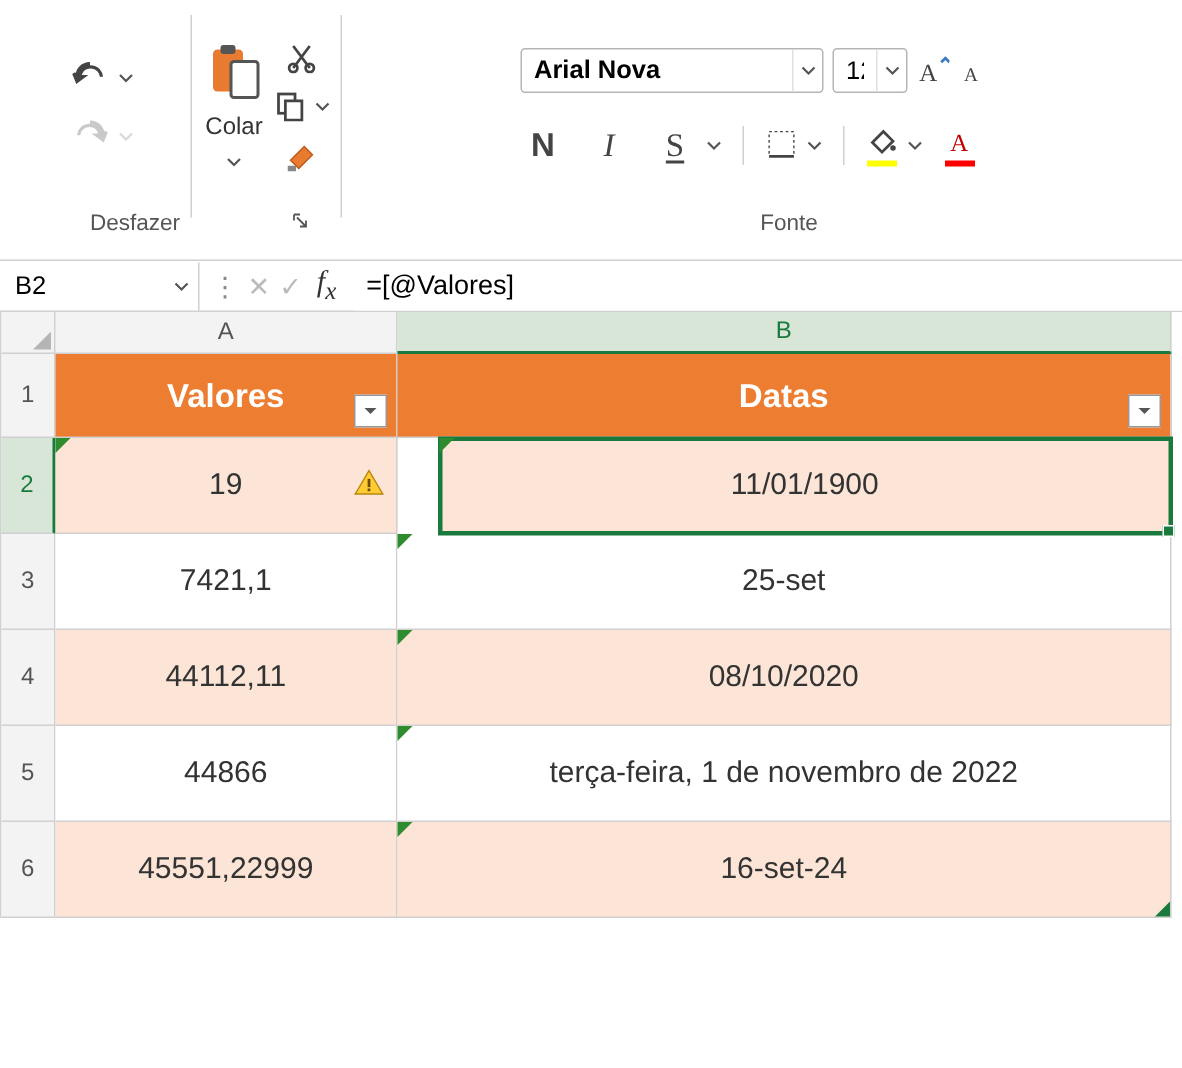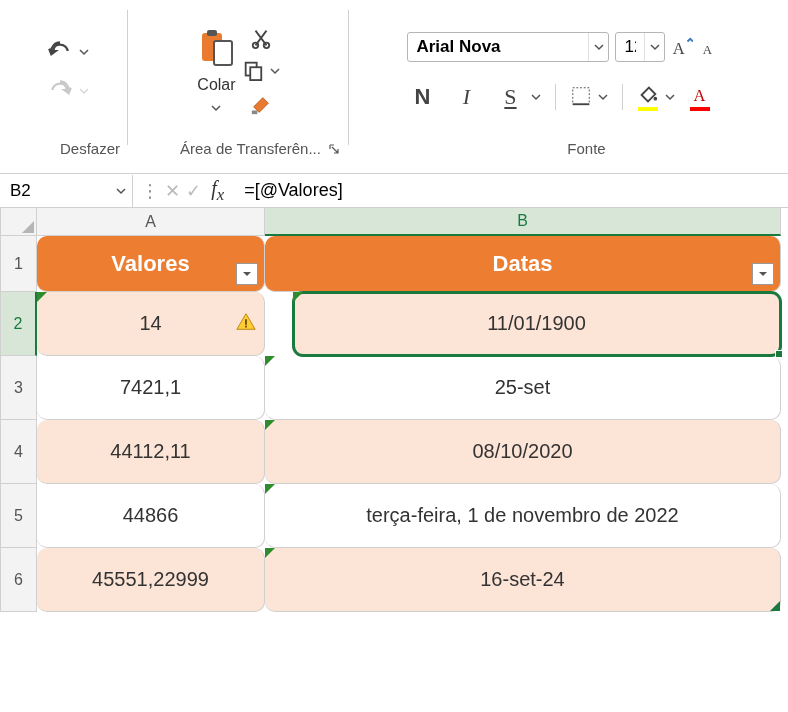--- a/index.html
+++ b/index.html
@@ -56,21 +56,21 @@
   
   .grid-wrap { display: grid; grid-template-columns: 36px 228px 516px; border-left: 1px solid #d0d0d0; }
   .col-head, .corner, .row-head, .cell { border-right: 1px solid #d0d0d0; border-bottom: 1px solid #d0d0d0; display: flex; align-items: center; justify-content: center; }
   .corner { height: 28px; background: #f3f3f3; position: relative; }
   .corner::after { content: ""; position: absolute; right: 2px; bottom: 2px; width: 0; height: 0; border-style: solid; border-width: 0 0 12px 12px; border-color: transparent transparent #b5b5b5 transparent; }
   .col-head { height: 28px; background: #f3f3f3; font-size: 16px; color: #555; }
   .col-head.sel { background: #d8e6d8; border-bottom: 2px solid #1a7a3e; color: #1a7a3e; }
   .row-head { background: #f3f3f3; font-size: 16px; color: #555; justify-content: center; }
   .row-head.sel { background: #d8e6d8; border-right: 2px solid #1a7a3e; color: #1a7a3e; }
 
-  .cell { font-size: 20px; position: relative; background: #fff; padding: 0 8px; border-radius: 10px; }
+  .cell { font-size: 20px; position: relative; background: #fff; padding: 0 8px; }
   .table-head { background: #ed7d31; color: #fff; font-weight: bold; font-size: 22px; }
   .band-odd { background: #fce4d6; }
   .h-row { height: 64px; }
   .h-hdr { height: 56px; }
 
   .filter-btn { position: absolute; right: 6px; bottom: 6px; width: 22px; height: 22px; background: #fff; border: 1px solid #999; display: flex; align-items: center; justify-content: center; cursor: pointer; }
   .filter-btn svg { width: 10px; height: 10px; }
 
   .sel-cell { outline: 3px solid #1a7a3e; outline-offset: -2px; z-index: 2; margin-left: 28px; }
   .sel-handle { position: absolute; right: -3px; bottom: -3px; width: 8px; height: 8px; background: #1a7a3e; border: 1px solid #fff; }
@@ -152,21 +152,20 @@
         </span>
         <span class="btn-icon sm-icon">
           <svg viewBox="0 0 24 24">
               <path d="M4 14 L14 4 L20 10 L10 20 Z" fill="#e87b2f" stroke="#b85a18" stroke-width="1"></path>
               <rect x="2" y="18" width="6" height="4" fill="#888"></rect>
             </svg>
         </span>
       </div>
     </div>
     <div class="group-label">
-      <span>Área de Transferên...</span>
       <span class="launcher">
         <svg viewBox="0 0 12 12" width="12" height="12">
             <path d="M2 2 H6 M2 2 V6 M4 4 L10 10 M10 6 V10 H6" stroke="#555" stroke-width="1.2" fill="none"></path>
           </svg>
       </span>
     </div>
   </div>
 
   <div class="ribbon-group" style="flex:1">
     <div class="group-body" style="flex-direction:column;align-items:flex-start;justify-content:center;height:130px">
@@ -289,21 +288,21 @@
     <span class="filter-btn">
         <svg viewBox="0 0 10 10">
           <path d="M1 3 L5 7 L9 3 Z" fill="#555"></path>
         </svg>
       </span>
   </div>
 
   <div class="row-head h-row sel">2</div>
   <div class="cell band-odd h-row">
     <span class="err-flag"></span>
-    <span>14</span>
+    <span>19</span>
     <span class="warn-box">
       <svg viewBox="0 0 24 24">
           <path d="M12 3 L22 20 L2 20 Z" fill="#ffcc33" stroke="#b8860b" stroke-width="1"></path>
           <rect x="11" y="9" width="2" height="6" fill="#704c00"></rect>
           <rect x="11" y="16" width="2" height="2" fill="#704c00"></rect>
         </svg>
     </span>
   </div>
   <div class="cell band-odd h-row sel-cell">
     <span class="formula-flag"></span>

